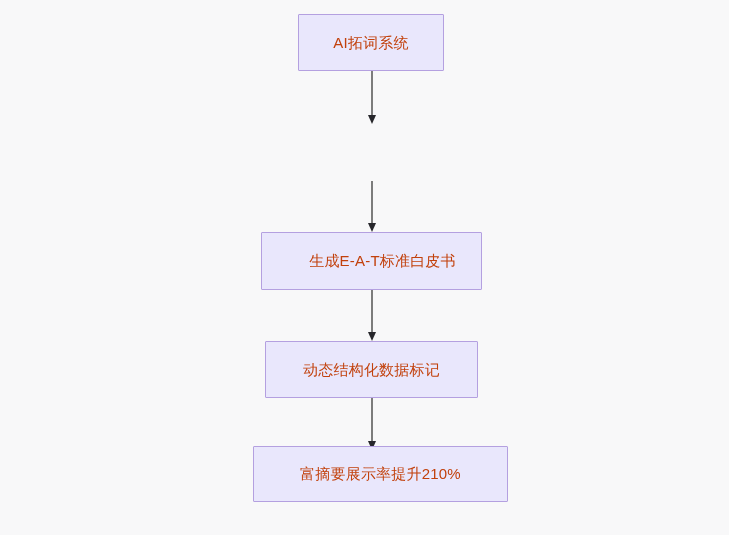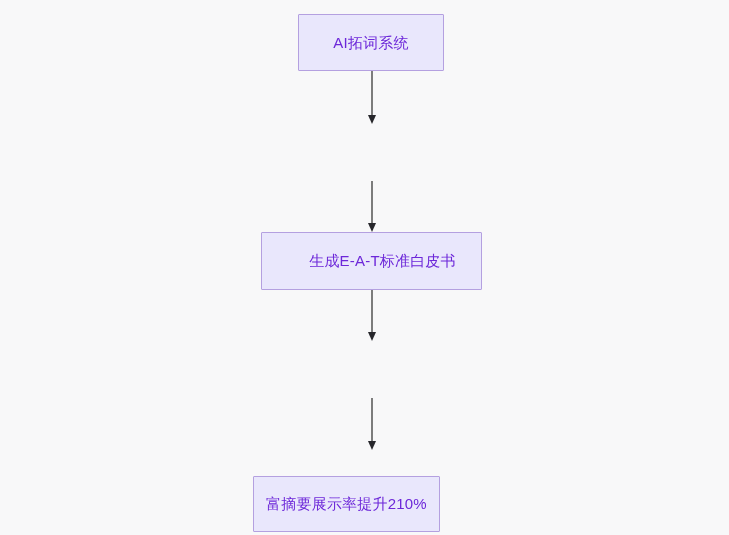--- a/index.html
+++ b/index.html
@@ -22,21 +22,21 @@
     position: absolute;
     box-sizing: border-box;
     background: #e9e7fc;
     border: 1.6px solid #b4a0e0;
     display: flex;
     align-items: center;
     justify-content: center;
     border-radius: 1px;
   }
   .node-label {
-    color: #6d28d9;
+    color: #c2410c;
     font-size: 15px;
     line-height: 1.2;
     letter-spacing: 0.2px;
     white-space: nowrap;
     text-align: center;
   }
   .edge {
     position: absolute;
   }
   .edge-line {
@@ -83,18 +83,21 @@
 
   <div class="node" style="left:298px; top:14px; width:146px; height:57px;">
     <span class="node-label">AI拓词系统</span>
   </div>
 
 
   <div class="node" style="left:261px; top:232px; width:221px; height:58px;padding-left:22px;">
     <span class="node-label">生成E-A-T标准白皮书</span>
   </div>
 
+  <div class="node" style="left:265px; top:341px; width:213px; height:57px;">
+    <span class="node-label">动态结构化数据标记</span>
+  </div>
 
-  <div class="node" style="left:253px; top:476px; width:187px; height:56px;">
+  <div class="node" style="left:253px; top:446px; width:255px; height:56px;">
     <span class="node-label">富摘要展示率提升210%</span>
   </div>
 
 </div>
 
 </body></html>

